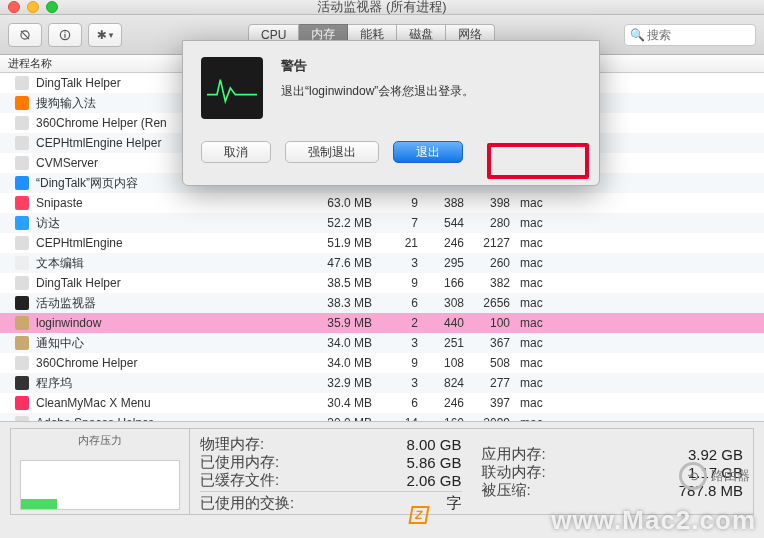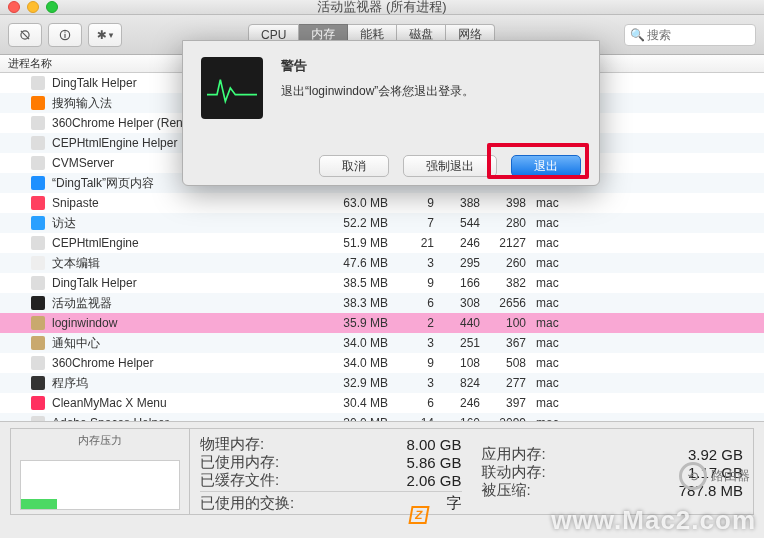--- a/index.html
+++ b/index.html
@@ -26,21 +26,21 @@
 .search-wrap { margin-left: auto; }
 .search { width: 132px; height: 22px; border: 1px solid #c8c8c8; border-radius: 4px; background: #fff; padding: 0 6px 0 22px; font-size: 12px; color: #555; }
 .search-wrap { position: relative; }
 .search-icon { position: absolute; left: 6px; top: 4px; color: #999; font-size: 12px; }
 
 
 .col-header { height: 18px; background: linear-gradient(#fdfdfd,#f0f0f0); border-bottom: 1px solid #ccc; display: flex; align-items: center; padding-left: 8px; font-size: 11px; color: #333; }
 
 
 .process-list { height: 348px; overflow: hidden; background: #fff; }
-.row { height: 20px; display: flex; align-items: center; padding-left: 24px; font-size: 12px; }
+.row { height: 20px; display: flex; align-items: center; padding-left: 8px; font-size: 12px; }
 .row:nth-child(even) { background: #f4f8fb; }
 .row.selected { background: #f9a8d4; }
 .row .icon-cell { width: 28px; display: flex; justify-content: center; }
 .row .name { width: 270px; overflow: hidden; text-overflow: ellipsis; white-space: nowrap; }
 .row .c1 { width: 76px; text-align: right; padding-right: 10px; }
 .row .c2 { width: 46px; text-align: right; padding-right: 10px; }
 .row .c3 { width: 46px; text-align: right; padding-right: 10px; }
 .row .c4 { width: 46px; text-align: right; padding-right: 10px; }
 .row .c5 { width: 60px; }
 .app-ico { width: 14px; height: 14px; border-radius: 2px; display: inline-block; }
@@ -58,21 +58,21 @@
 .divider-line { border-top: 1px solid #ccc; margin: 2px 0; }
 
 
 .dialog-overlay { position: absolute; left: 182px; top: 40px; width: 418px; height: 146px; background: #ececec; border: 1px solid #b0b0b0; border-radius: 0 0 6px 6px; box-shadow: 0 8px 30px rgba(0,0,0,0.35); padding: 16px 18px 14px 18px; }
 .dialog-top { display: flex; gap: 18px; }
 .dialog-icon { width: 62px; height: 62px; background: #1a1a1a; border-radius: 4px; display: flex; align-items: center; justify-content: center; }
 .dialog-icon svg { width: 50px; height: 40px; }
 .dialog-text { flex: 1; }
 .dialog-title { font-weight: bold; font-size: 13px; margin-bottom: 8px; }
 .dialog-msg { font-size: 12px; color: #333; }
-.dialog-btns { display: flex; justify-content: flex-end; gap: 14px; margin-top: 36px; }
+.dialog-btns { display: flex; justify-content: flex-start; gap: 14px; margin-top: 22px; }
 .dbtn { height: 22px; padding: 0 22px; border-radius: 5px; border: 1px solid #bbb; background: linear-gradient(#fefefe,#ececec); font-size: 12px; display: flex; align-items: center; }
 .dbtn.primary { background: linear-gradient(#6cb3fa,#1074e7); color: #fff; border-color: #1567cc; }
 .highlight-box { position: absolute; right: 10px; bottom: 6px; width: 102px; height: 36px; border: 4px solid #e4002b; border-radius: 2px; pointer-events: none; }
 
 
 .watermark { position: absolute; right: 8px; bottom: 2px; color: rgba(255,255,255,0.8); font-size: 26px; font-weight: bold; letter-spacing: 1px; text-shadow: 0 0 4px rgba(0,0,0,0.4); pointer-events: none; }
 .z-badge { position: absolute; left: 410px; bottom: 14px; width: 18px; height: 18px; border: 2px solid #ff8a00; color: #ff8a00; font-weight: bold; font-size: 12px; display: flex; align-items: center; justify-content: center; transform: skewX(-10deg); }
 .router-badge { position: absolute; right: 14px; bottom: 48px; display:flex; align-items:center; gap:4px; color:#777; font-size:13px;}
 .router-badge .circ { width:28px; height:28px; border:3px solid #bbb; border-radius:50%; display:flex; align-items:center; justify-content:center; }
 </style>

